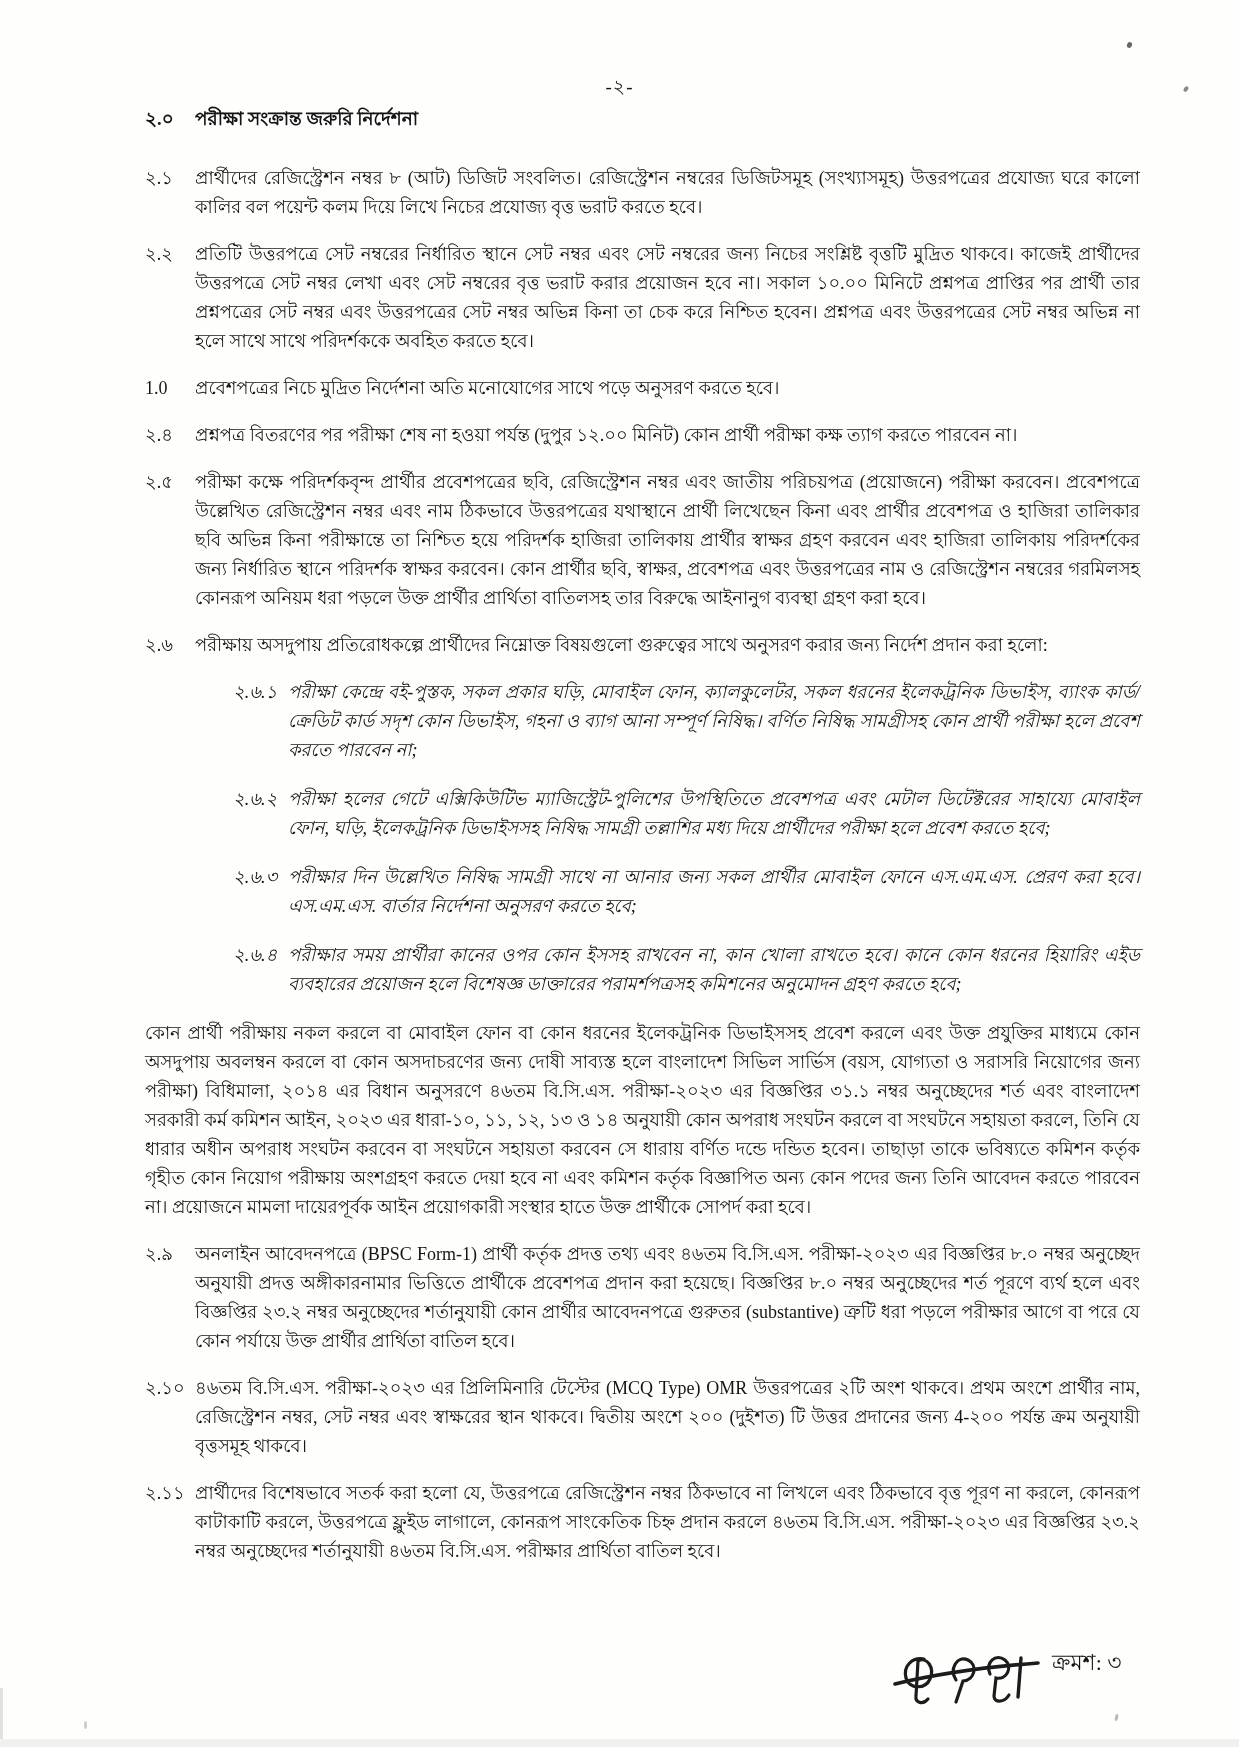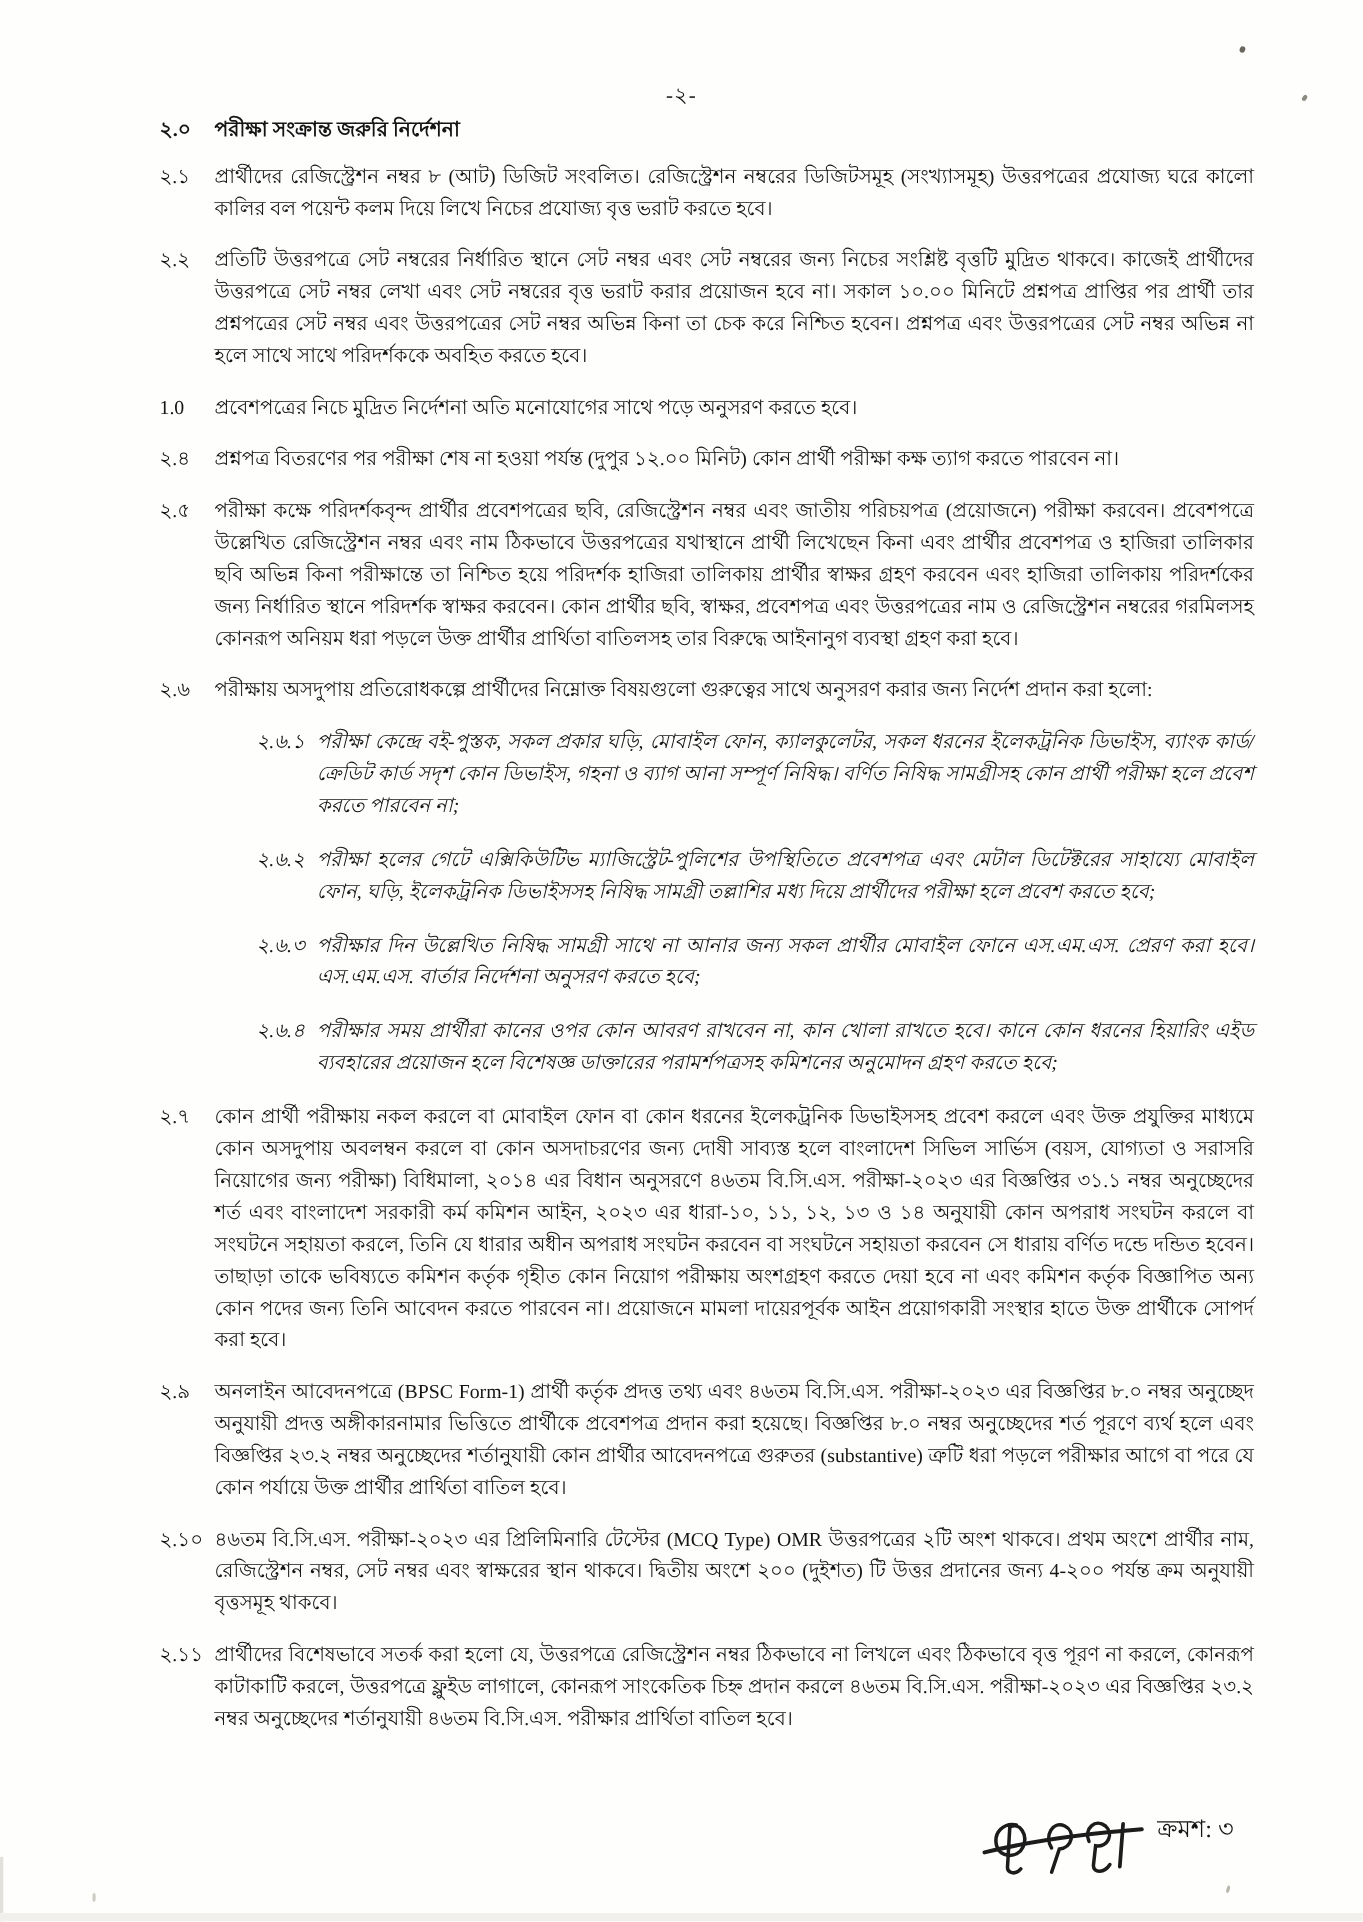--- a/index.html
+++ b/index.html
@@ -23,21 +23,21 @@
     position:absolute;
     left:145px;
     top:104px;
     width:995px;
   }
   .section-heading{
     display:flex;
     font-weight:bold;
     font-size:18.5px;
     line-height:30px;
-    margin-bottom:12px;
+    margin-bottom:30px;
   }
   .section-heading .num{flex:0 0 50px;}
   .item{
     display:flex;
     font-size:18px;
     line-height:29px;
     margin-bottom:18px;
     justify-content:space-between;
   }
   .item .num{flex:0 0 50px;}
@@ -119,26 +119,25 @@
       <div class="item">
         <span class="num">২.৬.২</span>
         <span class="txt">পরীক্ষা হলের গেটে এক্সিকিউটিভ ম্যাজিস্ট্রেট-পুলিশের উপস্থিতিতে প্রবেশপত্র এবং মেটাল ডিটেক্টরের সাহায্যে মোবাইল ফোন, ঘড়ি, ইলেকট্রনিক ডিভাইসসহ নিষিদ্ধ সামগ্রী তল্লাশির মধ্য দিয়ে প্রার্থীদের পরীক্ষা হলে প্রবেশ করতে হবে;</span>
       </div>
       <div class="item">
         <span class="num">২.৬.৩</span>
         <span class="txt">পরীক্ষার দিন উল্লেখিত নিষিদ্ধ সামগ্রী সাথে না আনার জন্য সকল প্রার্থীর মোবাইল ফোনে এস.এম.এস. প্রেরণ করা হবে। এস.এম.এস. বার্তার নির্দেশনা অনুসরণ করতে হবে;</span>
       </div>
       <div class="item">
         <span class="num">২.৬.৪</span>
-        <span class="txt">পরীক্ষার সময় প্রার্থীরা কানের ওপর কোন আবরণ রাখবেন না, কান খোলা রাখতে হবে। কানে কোন ধরনের হিয়ারিং এইড ব্যবহারের প্রয়োজন হলে বিশেষজ্ঞ ডাক্তারের পরামর্শপত্রসহ কমিশনের অনুমোদন গ্রহণ করতে হবে;</span>
+        <span class="txt">পরীক্ষার সময় প্রার্থীরা কানের ওপর কোন ইসসহ রাখবেন না, কান খোলা রাখতে হবে। কানে কোন ধরনের হিয়ারিং এইড ব্যবহারের প্রয়োজন হলে বিশেষজ্ঞ ডাক্তারের পরামর্শপত্রসহ কমিশনের অনুমোদন গ্রহণ করতে হবে;</span>
       </div>
     </div>
 
     <div class="item">
-      <span class="num">২.৭</span>
       <span class="txt">কোন প্রার্থী পরীক্ষায় নকল করলে বা মোবাইল ফোন বা কোন ধরনের ইলেকট্রনিক ডিভাইসসহ প্রবেশ করলে এবং উক্ত প্রযুক্তির মাধ্যমে কোন অসদুপায় অবলম্বন করলে বা কোন অসদাচরণের জন্য দোষী সাব্যস্ত হলে বাংলাদেশ সিভিল সার্ভিস (বয়স, যোগ্যতা ও সরাসরি নিয়োগের জন্য পরীক্ষা) বিধিমালা, ২০১৪ এর বিধান অনুসরণে ৪৬তম বি.সি.এস. পরীক্ষা-২০২৩ এর বিজ্ঞপ্তির ৩১.১ নম্বর অনুচ্ছেদের শর্ত এবং বাংলাদেশ সরকারী কর্ম কমিশন আইন, ২০২৩ এর ধারা-১০, ১১, ১২, ১৩ ও ১৪ অনুযায়ী কোন অপরাধ সংঘটন করলে বা সংঘটনে সহায়তা করলে, তিনি যে ধারার অধীন অপরাধ সংঘটন করবেন বা সংঘটনে সহায়তা করবেন সে ধারায় বর্ণিত দন্ডে দন্ডিত হবেন। তাছাড়া তাকে ভবিষ্যতে কমিশন কর্তৃক গৃহীত কোন নিয়োগ পরীক্ষায় অংশগ্রহণ করতে দেয়া হবে না এবং কমিশন কর্তৃক বিজ্ঞাপিত অন্য কোন পদের জন্য তিনি আবেদন করতে পারবেন না। প্রয়োজনে মামলা দায়েরপূর্বক আইন প্রয়োগকারী সংস্থার হাতে উক্ত প্রার্থীকে সোপর্দ করা হবে।</span>
     </div>
 
 
     <div class="item">
       <span class="num">২.৯</span>
       <span class="txt">অনলাইন আবেদনপত্রে (BPSC Form-1) প্রার্থী কর্তৃক প্রদত্ত তথ্য এবং ৪৬তম বি.সি.এস. পরীক্ষা-২০২৩ এর বিজ্ঞপ্তির ৮.০ নম্বর অনুচ্ছেদ অনুযায়ী প্রদত্ত অঙ্গীকারনামার ভিত্তিতে প্রার্থীকে প্রবেশপত্র প্রদান করা হয়েছে। বিজ্ঞপ্তির ৮.০ নম্বর অনুচ্ছেদের শর্ত পূরণে ব্যর্থ হলে এবং বিজ্ঞপ্তির ২৩.২ নম্বর অনুচ্ছেদের শর্তানুযায়ী কোন প্রার্থীর আবেদনপত্রে গুরুতর (substantive) ত্রুটি ধরা পড়লে পরীক্ষার আগে বা পরে যে কোন পর্যায়ে উক্ত প্রার্থীর প্রার্থিতা বাতিল হবে।</span>
     </div>
 
     <div class="item">

